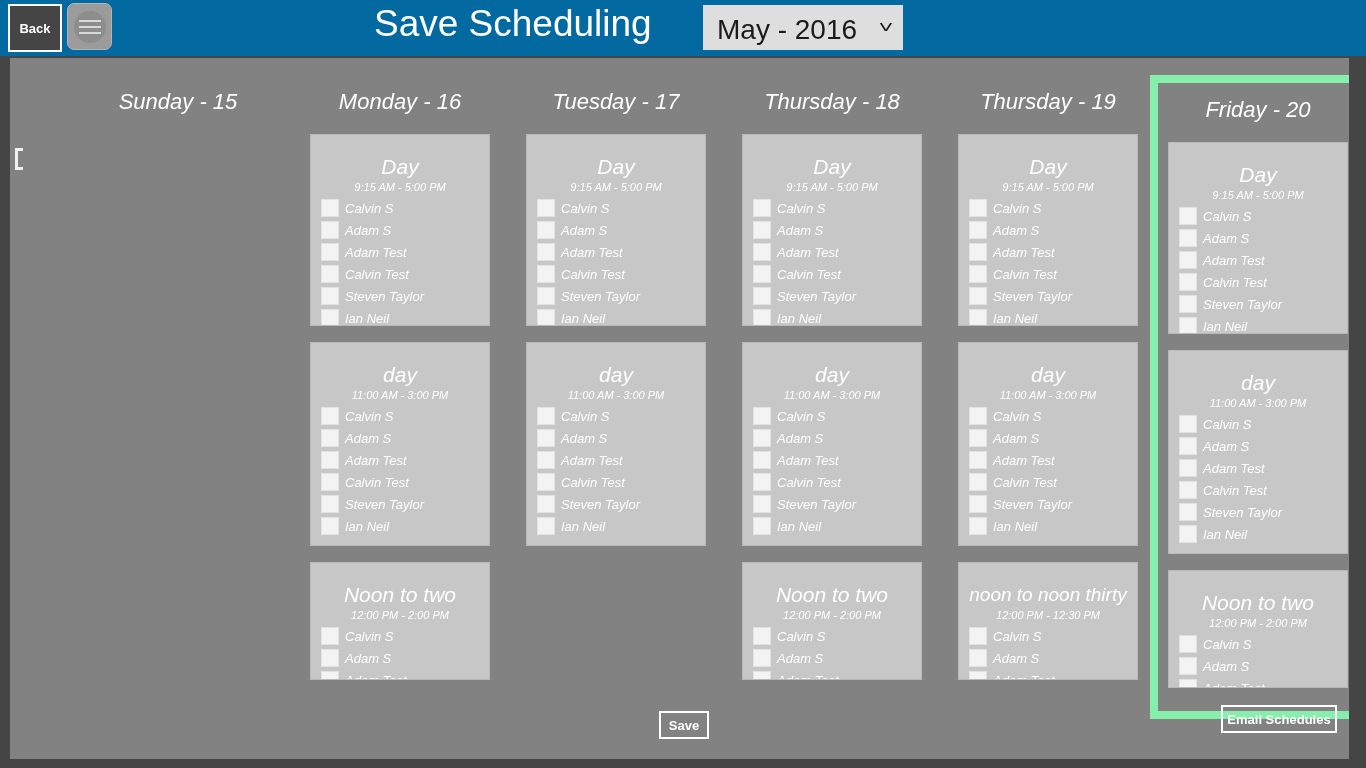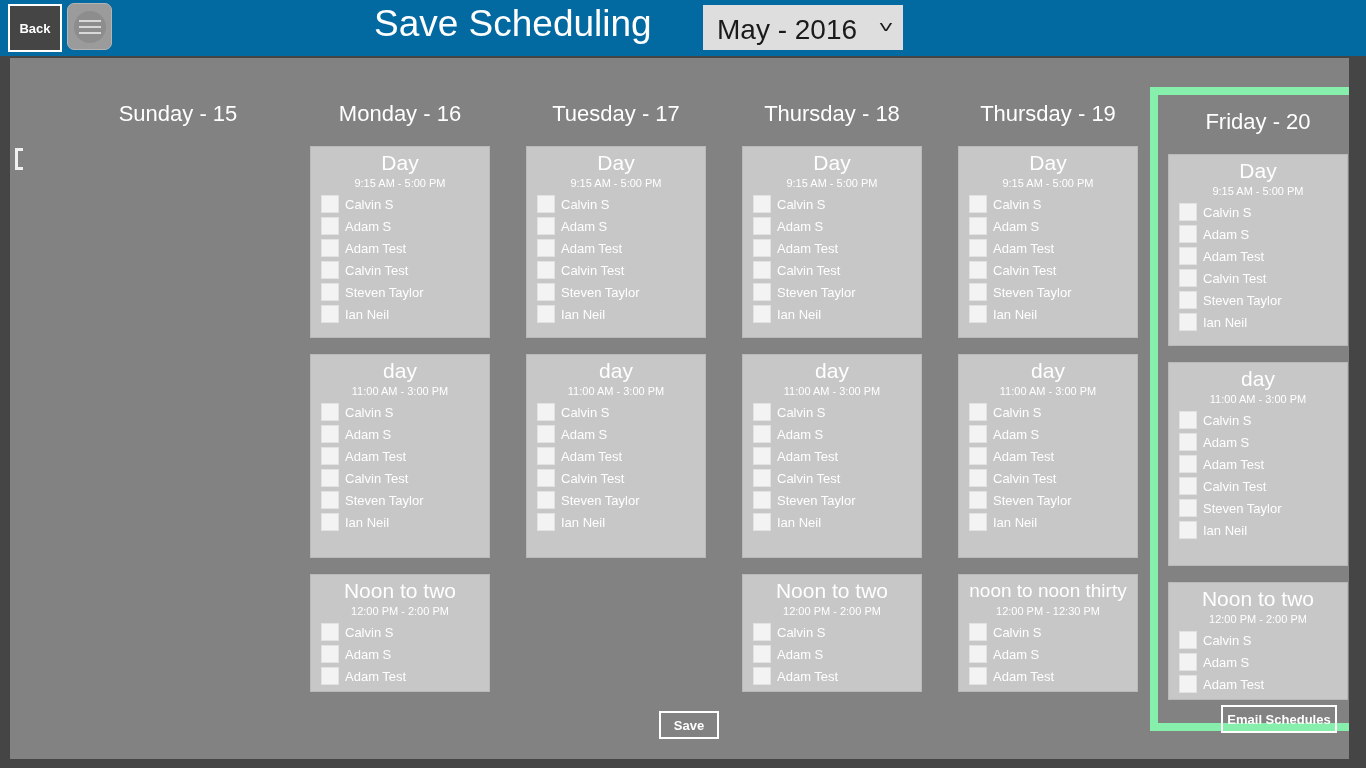--- a/index.html
+++ b/index.html
@@ -124,22 +124,22 @@
     left: 5px; top: 90px;
     width: 8px; height: 22px;
     border-left: 3px solid #f0f0f0;
     border-top: 3px solid #f0f0f0;
     border-bottom: 3px solid #f0f0f0;
   }
 
   
   .columns {
     position: absolute;
-    left: 0; top: 12px;
-    width: 1339px; height: 592px;
+    left: 0; top: 0;
+    width: 1339px; height: 592px; font-style: italic;
   }
 
   .day-col {
     position: absolute;
     top: 17px;
     width: 216px;
     height: 644px;
   }
   .day-col.selected {
     border: 8px solid #86efac;
@@ -158,21 +158,21 @@
     position: relative;
     margin-top: 19px;
   }
 
   .card {
     position: relative;
     width: 180px;
     margin: 0 auto 16px auto;
     background: #c7c7c7;
     border: 1px solid #b9b9b9;
-    padding: 4px 0 10px 0;
+    padding: 20px 0 10px 0;
     overflow: hidden;
   }
   .card.spacer {
     background: transparent;
     border: none;
   }
   .card.h-large { height: 192px; }
   .card.h-med   { height: 204px; }
   .card.h-clip  { height: 118px; padding-bottom: 0; }
 
@@ -230,21 +230,21 @@
     color: #ffffff;
     font-size: 13px;
     font-weight: bold;
     display: flex;
     align-items: center;
     justify-content: center;
     cursor: pointer;
   }
   .btn-save {
     left: 649px; top: 10px;
-    width: 60px; height: 28px;
+    width: 50px; height: 28px;
   }
   .btn-email {
     right: 12px; top: 4px;
     width: 116px; height: 28px;
   }
 </style>
 </head>
 <body>
 
 <div id="app">

